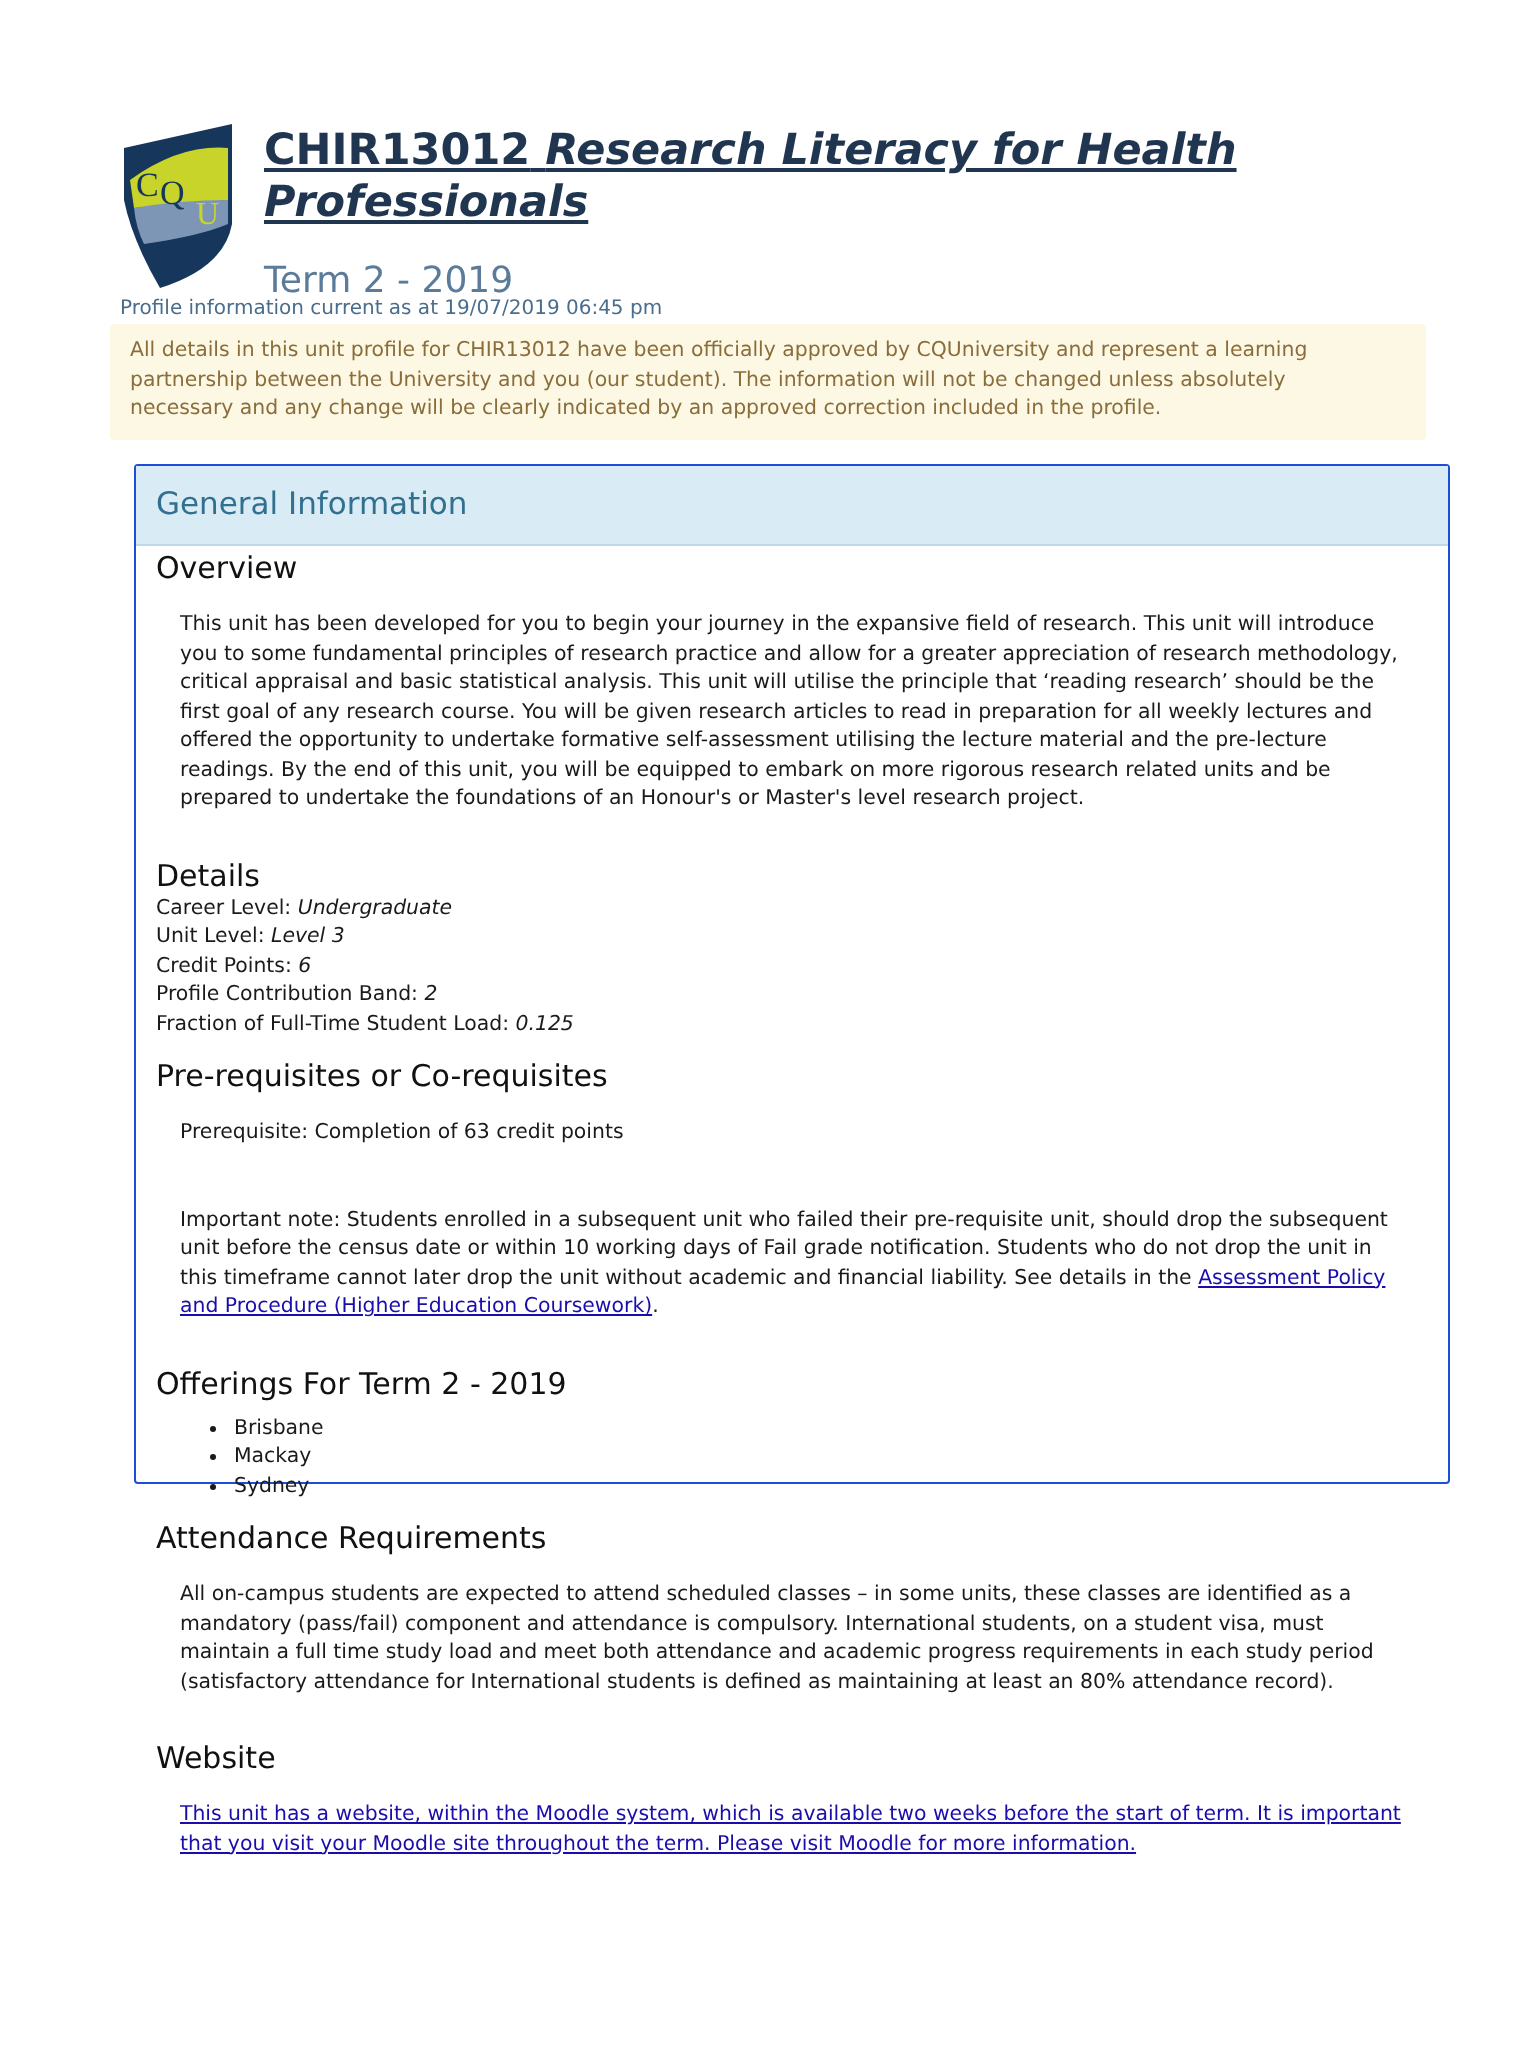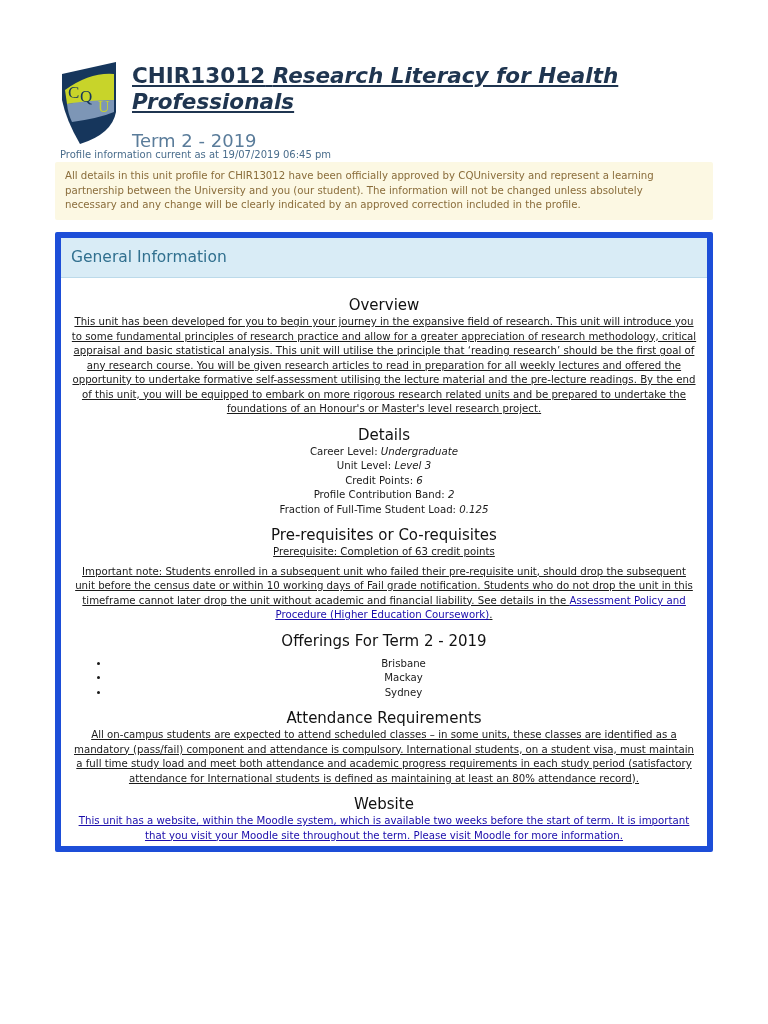--- a/index.html
+++ b/index.html
@@ -10,27 +10,27 @@
   .logo { position: absolute; left: 5px; top: 60px; width: 58px; height: 84px; }
   .title-block { position: absolute; left: 77px; top: 63px; width: 560px; }
   .title { margin: 0; font-size: 21.5px; line-height: 26px; font-weight: bold; color: #1f3550; text-decoration: underline; }
   .title .italic { font-style: italic; }
   .term { font-size: 18px; font-weight: normal; color: #5a7c9a; line-height: 22px; margin-top: 15px; }
 
   .current { position: absolute; left: 5px; top: 149px; font-size: 10px; color: #4a6d8c; }
 
   .notice { position: absolute; left: 0; top: 162px; width: 658px; box-sizing: border-box; background: #fcf8e3; color: #8a6d3b; font-size: 10.2px; line-height: 14.6px; padding: 7px 27px 7px 10px; border-radius: 2px; }
 
-  .panel { position: absolute; left: 0; top: 232px; width: 658px; height: 620px; box-sizing: border-box; border: 6px solid #1d4ed8; border-radius: 2px; }
+  .panel { position: absolute; left: 12px; top: 232px; width: 658px; height: 510px; box-sizing: border-box; border: 1px solid #1d4ed8; border-radius: 2px; }
   .panel-head { background: #d9ecf6; border-bottom: 1px solid #bcdaea; height: 40px; box-sizing: border-box; padding: 9px 10px 0 10px; }
   .panel-title { font-size: 15.5px; color: #31708f; line-height: 20px; }
-  .panel-body { padding: 18px 10px 0 10px; font-size: 10.2px; line-height: 14.5px; text-align: center; }
+  .panel-body { padding: 2px 10px 0 10px; font-size: 10.2px; line-height: 14.5px; }
 
   h3 { font-size: 15px; font-weight: normal; margin: 0; line-height: 19px; color: #111; }
-  p { margin: 0; text-decoration: underline; }
+  p { margin: 12px; }
   .gap { height: 9px; }
   .small-gap { height: 5px; }
   em { font-style: italic; }
   a { color: #1a0dab; text-decoration: underline; }
   ul { margin: 6px 0 0 0; padding-left: 39px; }
   li { line-height: 14.5px; }
 </style>
 </head>
 <body>
 

